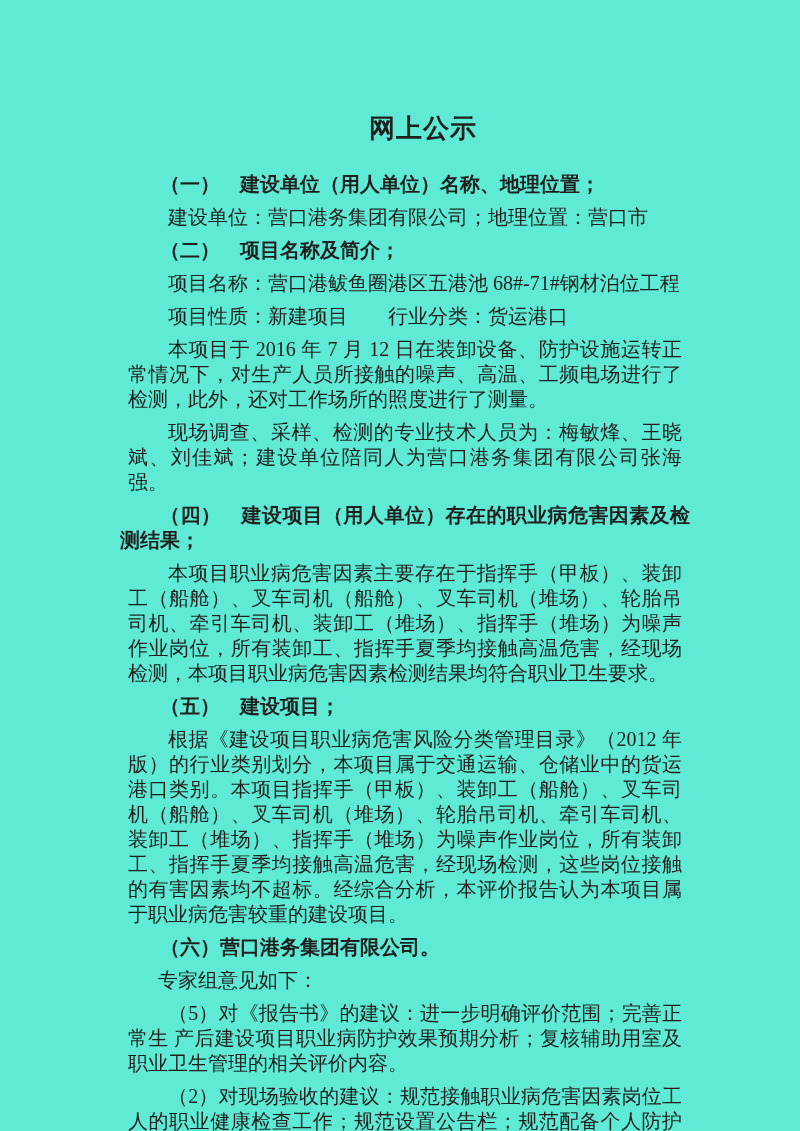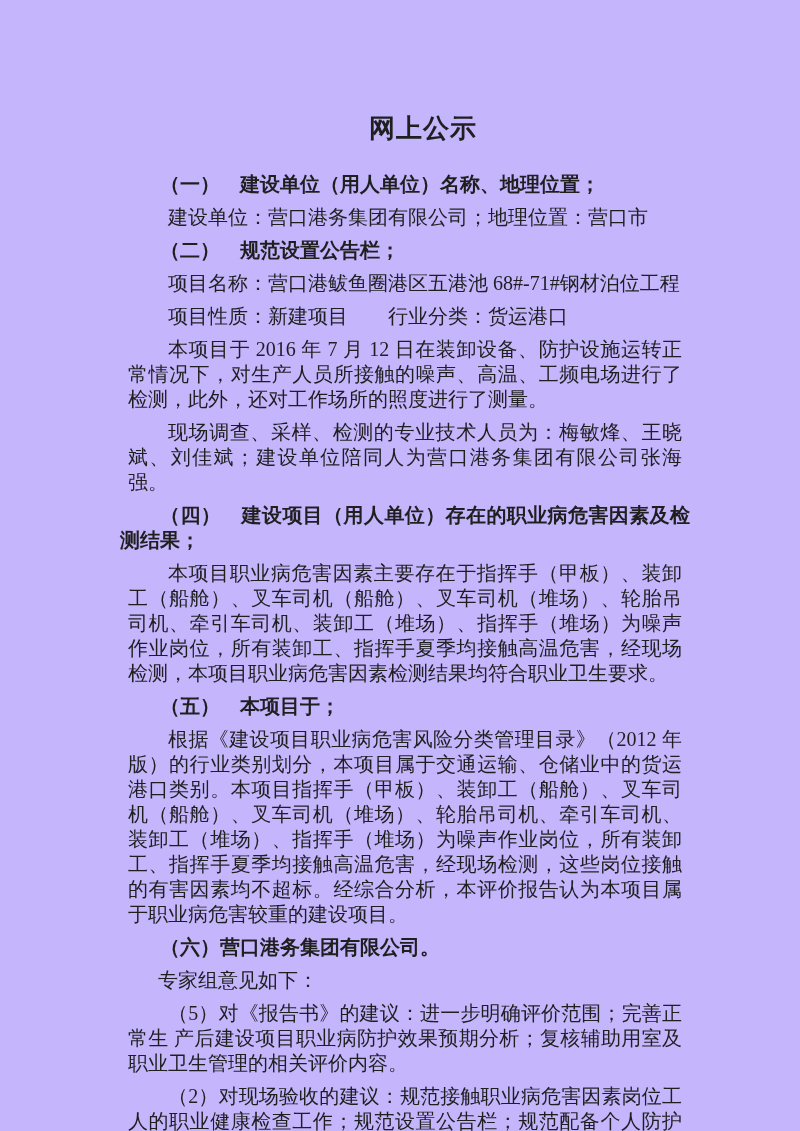--- a/index.html
+++ b/index.html
@@ -4,21 +4,21 @@
 <style>
   html, body {
     margin: 0;
     padding: 0;
     background: #ffffff;
   }
   .page {
     position: relative;
     width: 800px;
     height: 1131px;
-    background: #c4b5fd;
+    background: #5eead4;
     overflow: hidden;
     font-family: "Liberation Serif", "DejaVu Serif", serif;
     color: #1f1f1f;
   }
   .content {
     position: absolute;
     left: 120px;
     top: 110px;
     width: 570px;
   }
@@ -68,31 +68,31 @@
 <div class="page">
   <div class="content">
 
     <h1 class="doc-title">网上公示</h1>
 
     <div class="body-text">
 
       <p class="heading">（一）　建设单位（用人单位）名称、地理位置；</p>
       <p class="para">建设单位：营口港务集团有限公司；地理位置：营口市</p>
 
-      <p class="heading">（二）　规范设置公告栏；</p>
+      <p class="heading">（二）　项目名称及简介；</p>
       <p class="para">项目名称：营口港鲅鱼圈港区五港池 68#-71#钢材泊位工程</p>
       <p class="para">项目性质：新建项目　　行业分类：货运港口</p>
 
       <p class="para">本项目于 2016 年 7 月 12 日在装卸设备、防护设施运转正常情况下，对生产人员所接触的噪声、高温、工频电场进行了检测，此外，还对工作场所的照度进行了测量。</p>
       <p class="para">现场调查、采样、检测的专业技术人员为：梅敏烽、王晓斌、刘佳斌；建设单位陪同人为营口港务集团有限公司张海强。</p>
 
       <p class="heading">（四）　建设项目（用人单位）存在的职业病危害因素及检测结果；</p>
       <p class="para">本项目职业病危害因素主要存在于指挥手（甲板）、装卸工（船舱）、叉车司机（船舱）、叉车司机（堆场）、轮胎吊司机、牵引车司机、装卸工（堆场）、指挥手（堆场）为噪声作业岗位，所有装卸工、指挥手夏季均接触高温危害，经现场检测，本项目职业病危害因素检测结果均符合职业卫生要求。</p>
 
-      <p class="heading">（五）　本项目于；</p>
+      <p class="heading">（五）　建设项目；</p>
       <p class="para">根据《建设项目职业病危害风险分类管理目录》（2012 年版）的行业类别划分，本项目属于交通运输、仓储业中的货运港口类别。本项目指挥手（甲板）、装卸工（船舱）、叉车司机（船舱）、叉车司机（堆场）、轮胎吊司机、牵引车司机、装卸工（堆场）、指挥手（堆场）为噪声作业岗位，所有装卸工、指挥手夏季均接触高温危害，经现场检测，这些岗位接触的有害因素均不超标。经综合分析，本评价报告认为本项目属于职业病危害较重的建设项目。</p>
 
       <p class="heading">（六）营口港务集团有限公司。</p>
       <p class="para indent-15">专家组意见如下：</p>
       <p class="para">（5）对《报告书》的建议：进一步明确评价范围；完善正常生 产后建设项目职业病防护效果预期分析；复核辅助用室及职业卫生管理的相关评价内容。</p>
       <p class="para">（2）对现场验收的建议：规范接触职业病危害因素岗位工人的职业健康检查工作；规范设置公告栏；规范配备个人防护用品。</p>
 
     </div>
   </div>
 </div>

